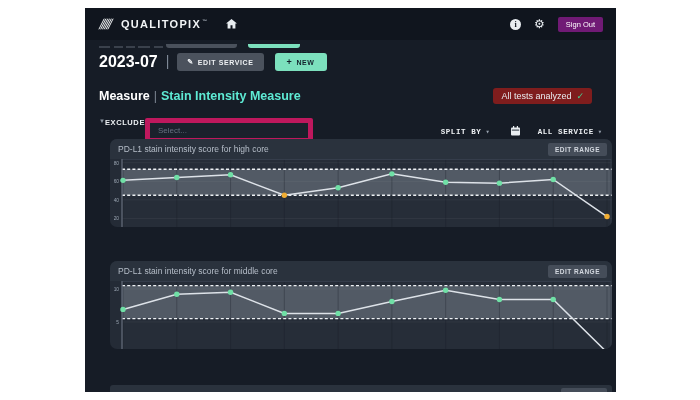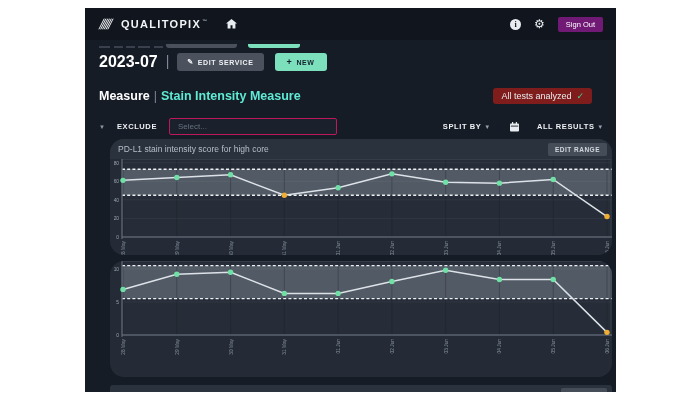--- a/index.html
+++ b/index.html
@@ -49,33 +49,33 @@
   .page-title .t-bold { font-weight:700; }
   .page-title .t-sep { color:#7c8591; font-weight:300; margin:0 4px; }
   .page-title .t-rest { color:#5eead4; font-weight:700; }
   .badge { background:#7f1d1d; border-radius:3px; padding:3px 8px; font-size:9px;
            color:#e8ebef; display:flex; align-items:center; gap:5px; }
   .badge .check { color:#43d392; font-size:9px; }
 
   
   .filter-row { position:absolute; left:14px; right:14px; top:110px;
                 display:flex; justify-content:space-between; align-items:center; }
-  .f-left { display:flex; align-items:center; gap:12px; }
+  .f-left { display:flex; gap:0; }
   .f-caret { color:#8d97a3; font-size:6px; cursor:pointer; }
   .f-label { color:#eef1f4; font-size:7.5px; font-weight:700; letter-spacing:.6px; }
-  .select-box { width:168px; background:#1a212c; border:1px solid #be185d; color:#667080;
+  .select-box { width:168px; background:#1a212c; border:5px solid #be185d; color:#667080;
                 font-size:8px; padding:3px 8px; border-radius:2px; cursor:text; }
-  .f-right { display:flex; align-items:center; gap:12px; }
+  .f-right { display:flex; align-items:flex-end; gap:12px;font-family:Liberation Mono, monospace; }
   .dd { display:flex; align-items:center; gap:4px; cursor:pointer; }
   .dd-caret { color:#98a2ae; font-size:7px; }
   .cal-ic { margin:0 6px 0 9px; display:flex; cursor:pointer; }
 
   
-  .panel { position:absolute; left:25px; width:502px; height:116px;
-           background:#242b36; border-radius:14px; overflow:hidden; }
+  .panel { position:absolute; left:25px; width:502px; height:88px;
+           background:#242b36; border-radius:7px; overflow:hidden; }
   .panel-1 { top:131px; } .panel-2 { top:253px; }
   .panel-header { height:20px; background:#2a323d; display:flex;
                   justify-content:space-between; align-items:center; padding:0 5px 0 8px; }
   .panel-title { font-size:8.5px; color:#b6bec9; }
   .btn-edit-range { background:#454d59; color:#d3d8df; font-size:6.5px; font-weight:700;
                     letter-spacing:.5px; padding:3px 7px; border-radius:2px; border:none;
                     cursor:pointer; font-family:inherit; }
   svg.chart { display:block; }
   svg.chart text { font-family:"Liberation Sans", sans-serif; }
 
@@ -163,21 +163,21 @@
         </div>
         <span class="cal-ic">
           <svg width="9" height="10" viewBox="0 0 9 10">
             <rect x="0" y="1.5" width="9" height="8" rx="1" fill="#e9edf1"></rect>
             <rect x="2" y="0" width="1.2" height="3" fill="#e9edf1"></rect>
             <rect x="5.8" y="0" width="1.2" height="3" fill="#e9edf1"></rect>
             <rect x="0.8" y="3.6" width="7.4" height="1" fill="#2a323d"></rect>
           </svg>
         </span>
         <div class="dd">
-          <span class="f-label">ALL RESULTS</span>
+          <span class="f-label">ALL SERVICE</span>
           <span class="dd-caret">▾</span>
         </div>
       </div>
     </div>
 
     <section class="panel panel-1">
       <div class="panel-header">
         <span class="panel-title">PD-L1 stain intensity score for high core</span>
         <button class="btn-edit-range">EDIT RANGE</button>
       </div>
@@ -227,20 +227,24 @@
           <text x="230.11111111111111" y="82" transform="rotate(-90 230.11111111111111 82)" text-anchor="end" font-size="4.8" fill="#8792a0">01 Jun</text>
           <text x="283.8888888888889" y="82" transform="rotate(-90 283.8888888888889 82)" text-anchor="end" font-size="4.8" fill="#8792a0">02 Jun</text>
           <text x="337.6666666666667" y="82" transform="rotate(-90 337.6666666666667 82)" text-anchor="end" font-size="4.8" fill="#8792a0">03 Jun</text>
           <text x="391.44444444444446" y="82" transform="rotate(-90 391.44444444444446 82)" text-anchor="end" font-size="4.8" fill="#8792a0">04 Jun</text>
           <text x="445.22222222222223" y="82" transform="rotate(-90 445.22222222222223 82)" text-anchor="end" font-size="4.8" fill="#8792a0">05 Jun</text>
           <text x="499" y="82" transform="rotate(-90 499 82)" text-anchor="end" font-size="4.8" fill="#8792a0">06 Jun</text>
         </svg>
     </section>
 
     <section class="panel panel-2">
+      <div class="panel-header">
+        <span class="panel-title">PD-L1 stain intensity score for middle core</span>
+        <button class="btn-edit-range">EDIT RANGE</button>
+      </div>
       <svg class="chart" width="502" height="96">
           <rect x="12" y="0" width="490" height="74" fill="#262d38"></rect>
           <line x1="12" x2="502" y1="74" y2="74" stroke="rgba(255,255,255,0.05)"></line>
           <line x1="12" x2="502" y1="40.964285714285715" y2="40.964285714285715" stroke="rgba(255,255,255,0.05)"></line>
           <line x1="12" x2="502" y1="7.928571428571431" y2="7.928571428571431" stroke="rgba(255,255,255,0.05)"></line>
           <rect x="12" y="4.624999999999986" width="490" height="33.0357142857143" fill="rgba(210,220,232,0.26)"></rect>
           <line x1="13" x2="13" y1="0" y2="74" stroke="rgba(22,28,38,0.30)"></line>
           <line x1="66.77777777777777" x2="66.77777777777777" y1="0" y2="74" stroke="rgba(22,28,38,0.30)"></line>
           <line x1="120.55555555555556" x2="120.55555555555556" y1="0" y2="74" stroke="rgba(22,28,38,0.30)"></line>
           <line x1="174.33333333333334" x2="174.33333333333334" y1="0" y2="74" stroke="rgba(22,28,38,0.30)"></line>

